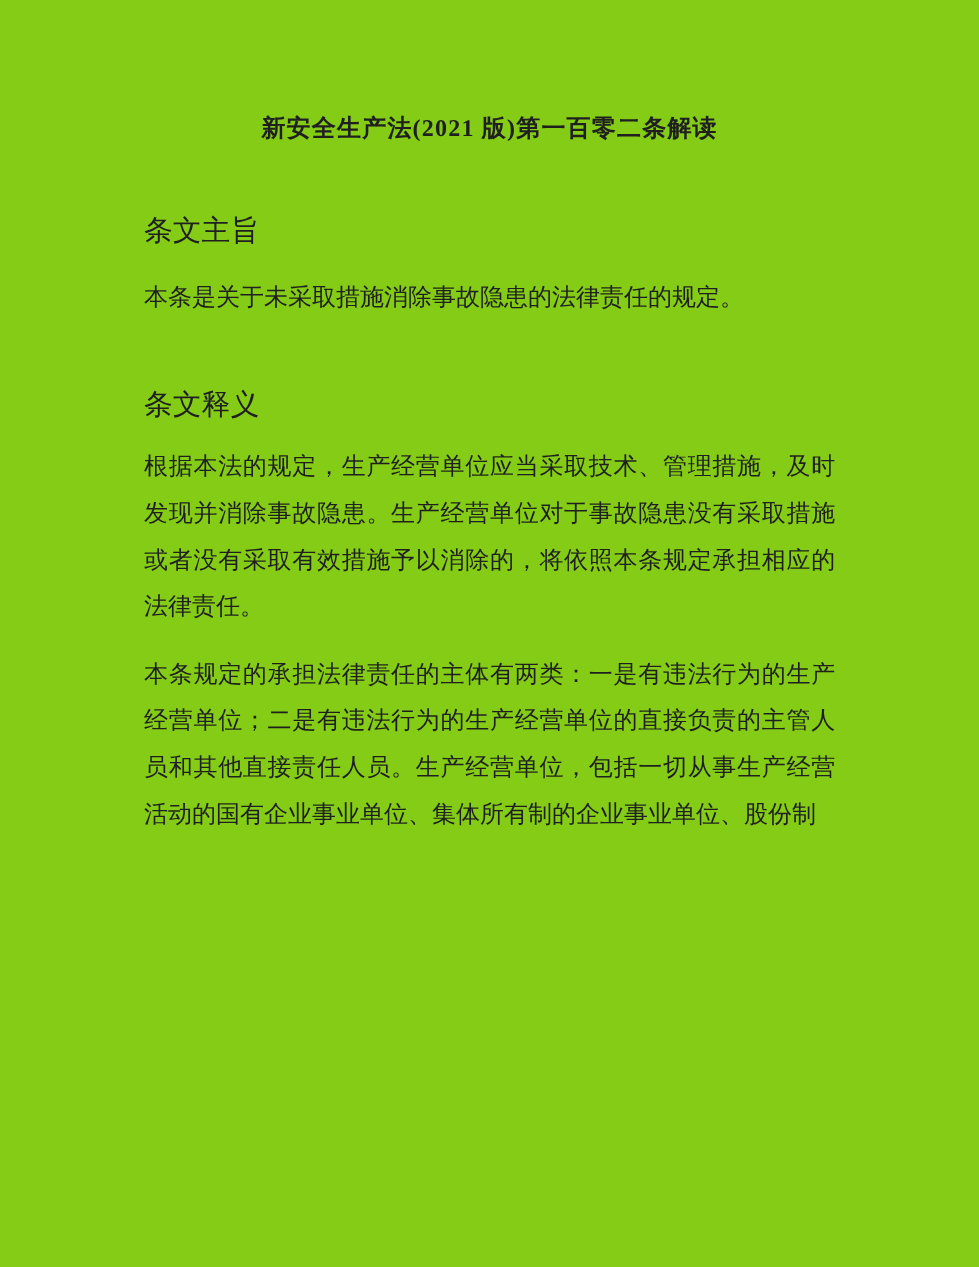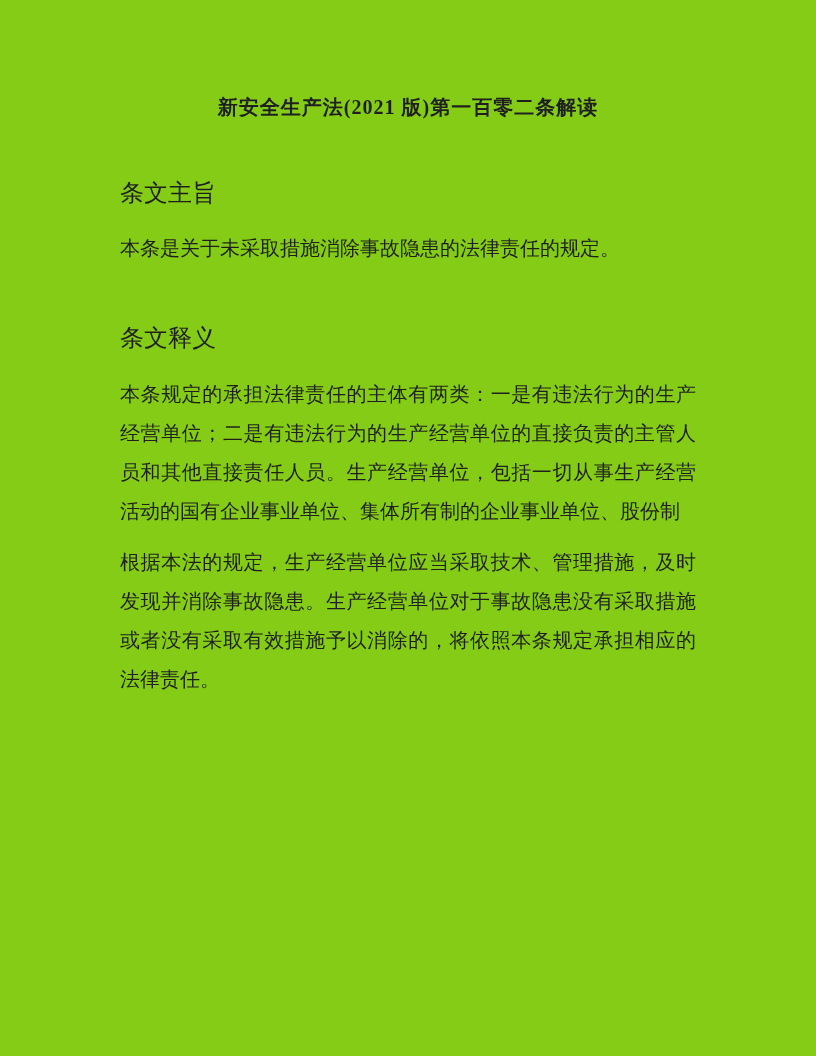--- a/index.html
+++ b/index.html
@@ -58,17 +58,17 @@
   <h1 class="doc-title">新安全生产法(2021 版)第一百零二条解读</h1>
 
 
   <h2 class="heading mt-purpose-head">条文主旨</h2>
 
   <p class="para mt-purpose-body">本条是关于未采取措施消除事故隐患的法律责任的规定。</p>
 
   <h2 class="heading mt-interp-head">条文释义</h2>
 
 
+  <p class="para mt-interp-para1">根据本法的规定，生产经营单位应当采取技术、管理措施，及时发现并消除事故隐患。生产经营单位对于事故隐患没有采取措施或者没有采取有效措施予以消除的，将依照本条规定承担相应的法律责任。</p>
+
   <p class="para mt-interp-para2">本条规定的承担法律责任的主体有两类：一是有违法行为的生产经营单位；二是有违法行为的生产经营单位的直接负责的主管人员和其他直接责任人员。生产经营单位，包括一切从事生产经营活动的国有企业事业单位、集体所有制的企业事业单位、股份制</p>
-
-  <p class="para mt-interp-para1">根据本法的规定，生产经营单位应当采取技术、管理措施，及时发现并消除事故隐患。生产经营单位对于事故隐患没有采取措施或者没有采取有效措施予以消除的，将依照本条规定承担相应的法律责任。</p>
 
 </div>
 
 </body></html>

